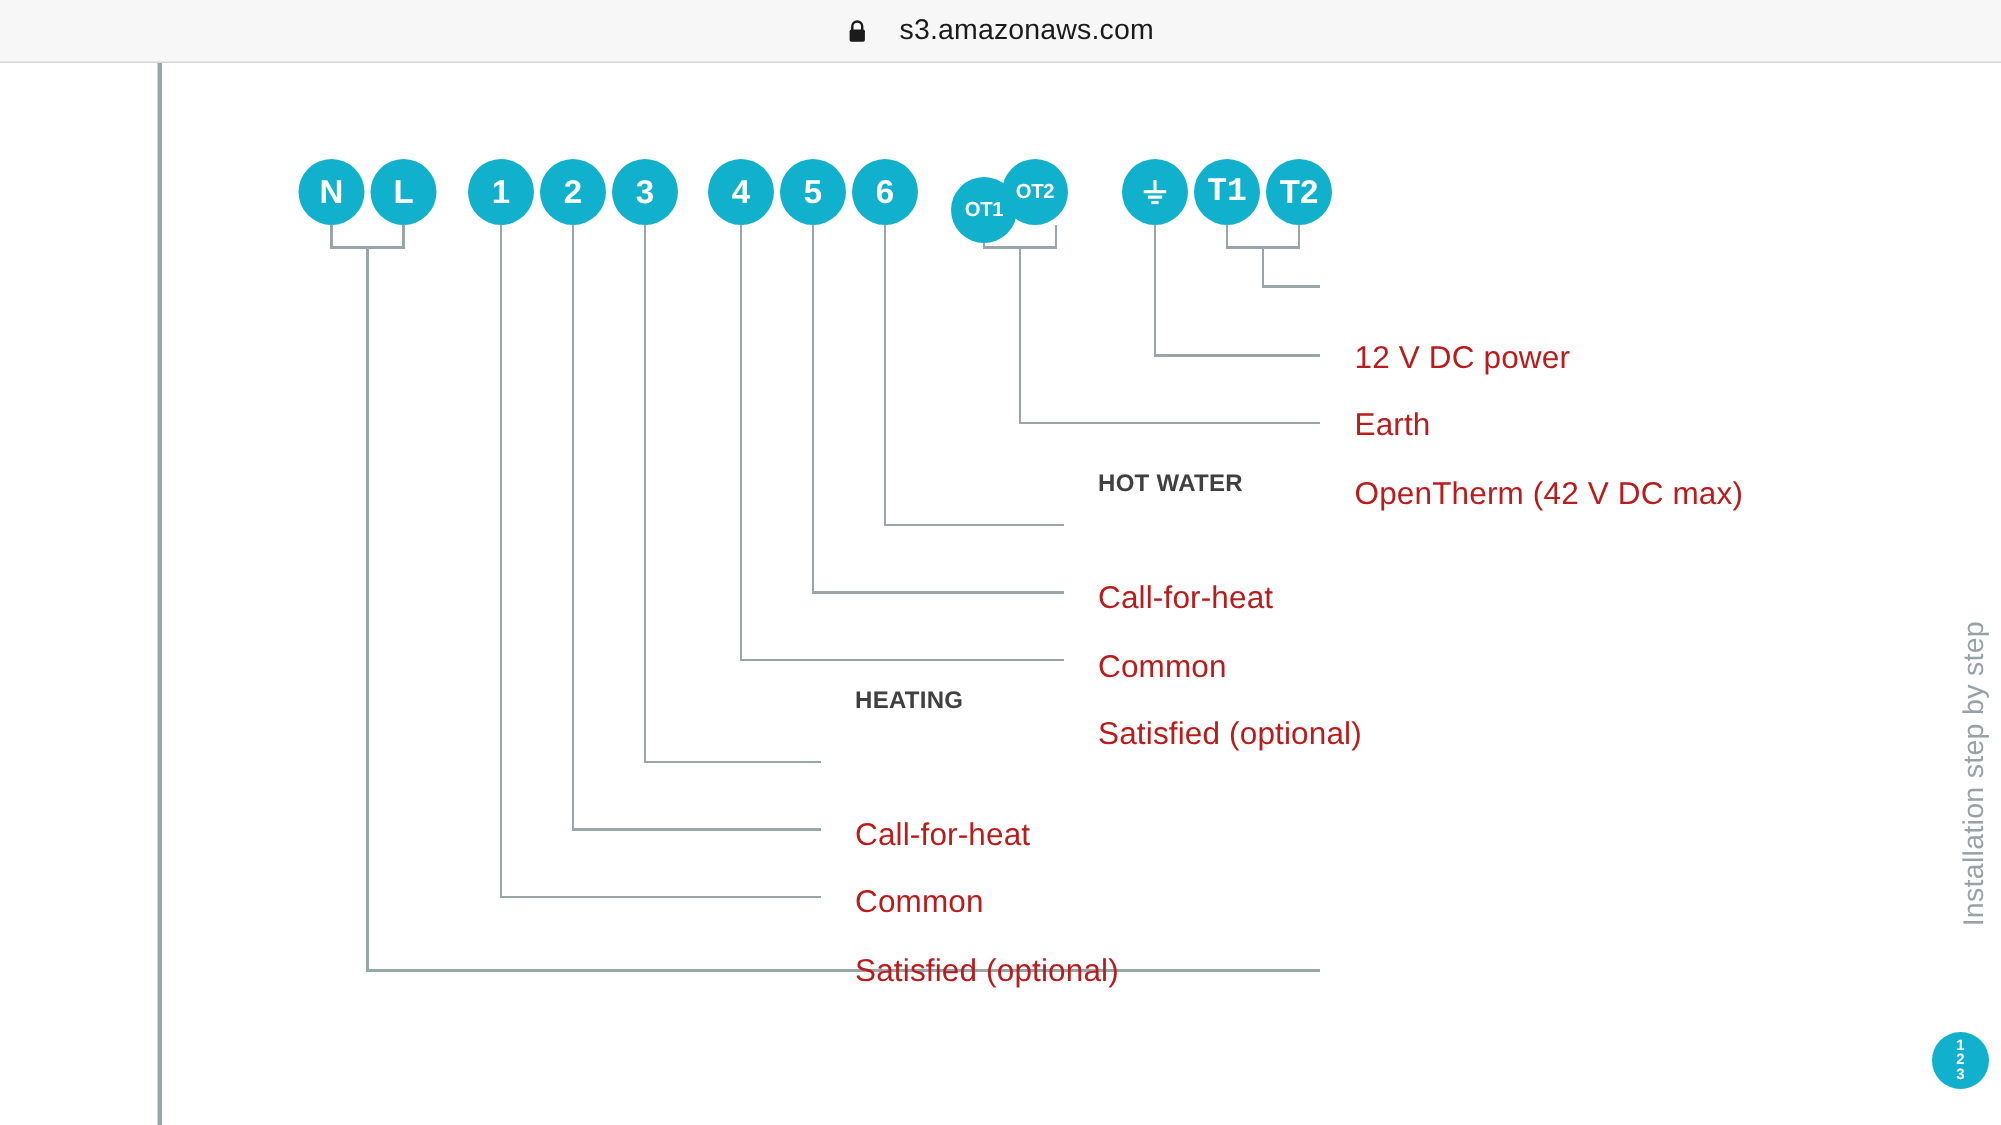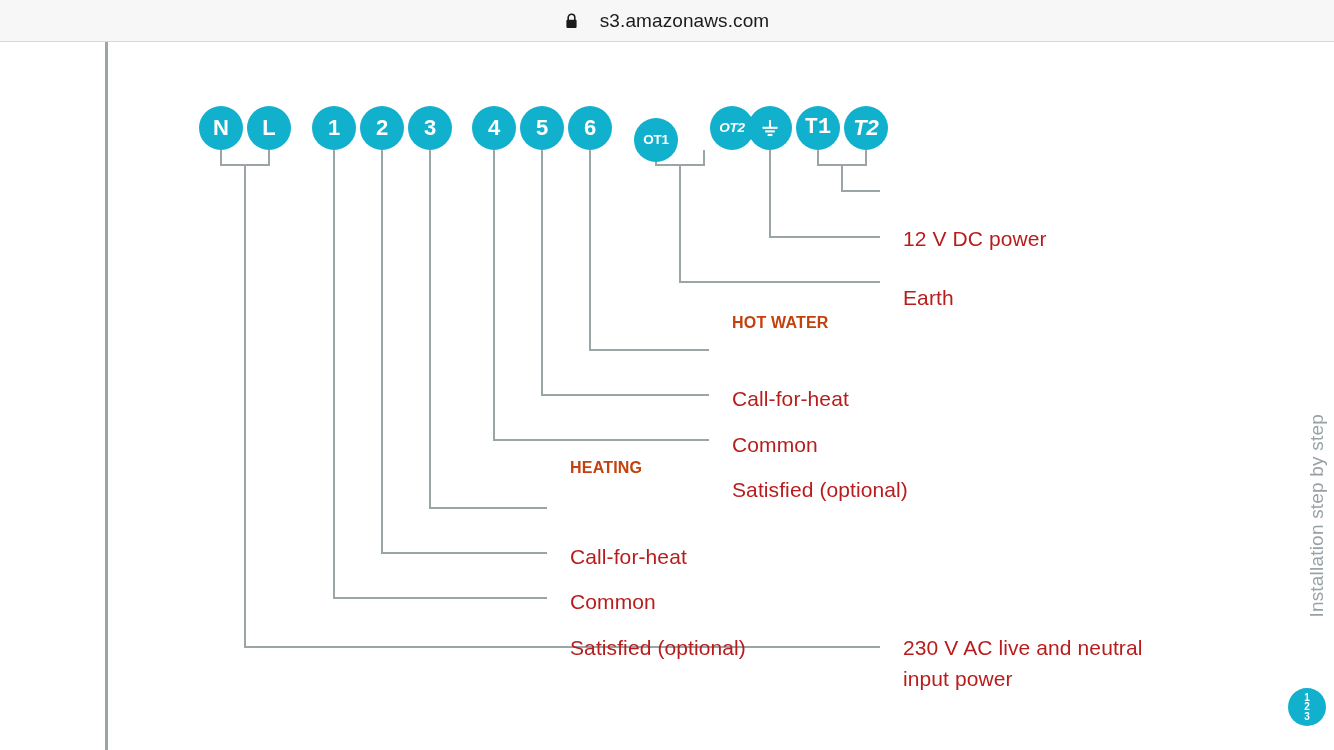--- a/index.html
+++ b/index.html
@@ -39,21 +39,21 @@
   .terminal.big{font-size:22px;}
   .terminal.small{font-size:13.5px;letter-spacing:-.2px;}
   .earth-glyph{display:block;}
   
   .lbl{
     position:absolute;font-size:21px;color:#b91c1c;
     white-space:nowrap;line-height:31px;letter-spacing:.1px;
   }
   .lbl.two-line{white-space:normal;width:280px;}
   .sect{
-    position:absolute;font-size:16px;font-weight:700;color:#c2410c;
+    position:absolute;font-size:16px;font-weight:700;color:#404040;
     letter-spacing:.2px;white-space:nowrap;line-height:1;
   }
   
   #side-rail-text{
     position:absolute;right:6px;top:372px;
     font-size:19px;color:#98a2a6;white-space:nowrap;
     writing-mode:vertical-rl;transform:rotate(180deg);
     letter-spacing:.2px;
   }
   #step-badge{
@@ -110,50 +110,50 @@
 
   <div class="terminal big" style="left:199px;top:64px;">N</div>
   <div class="terminal big" style="left:247px;top:64px;">L</div>
   <div class="terminal big" style="left:312px;top:64px;">1</div>
   <div class="terminal big" style="left:360px;top:64px;">2</div>
   <div class="terminal big" style="left:408px;top:64px;">3</div>
   <div class="terminal big" style="left:472px;top:64px;">4</div>
   <div class="terminal big" style="left:520px;top:64px;">5</div>
   <div class="terminal big" style="left:568px;top:64px;">6</div>
   <div class="terminal small" style="left:634px;top:76px;">OT1</div>
-  <div class="terminal small" style="left:710px;top:64px;font-style:italic;">OT2</div>
+  <div class="terminal small" style="left:668px;top:64px;">OT2</div>
 
   <div class="terminal big" style="left:748px;top:64px;">
     <span>
       <svg class="earth-glyph" width="24" height="24" viewBox="0 0 24 24" aria-hidden="true">
         <g stroke="#ffffff" stroke-width="2.1" stroke-linecap="butt">
           <line x1="12" y1="4" x2="12" y2="11.5"></line>
           <line x1="4.5" y1="11.8" x2="19.5" y2="11.8"></line>
           <line x1="7.2" y1="15.4" x2="16.8" y2="15.4"></line>
           <line x1="9.6" y1="19" x2="14.4" y2="19"></line>
         </g>
       </svg>
     </span>
   </div>
 
   <div class="terminal big" style="left:796px;top:64px;font-family:Liberation Mono, monospace;">T1</div>
-  <div class="terminal big" style="left:844px;top:64px;font-style:italic;">T2</div>
+  <div class="terminal big" style="left:844px;top:64px;">T2</div>
 
   <div class="sect" style="left:732px;top:273px;">HOT WATER</div>
   <div class="sect" style="left:570px;top:418px;">HEATING</div>
 
   <div class="lbl" style="left:903px;top:181px;">12 V DC power</div>
-  <div class="lbl" style="left:903px;top:240px;text-align:right;">Earth</div>
+  <div class="lbl" style="left:903px;top:226px;text-align:right;">Earth</div>
+  <div class="lbl" style="left:903px;top:272px;">OpenTherm (42 V DC max)</div>
   <div class="lbl" style="left:732px;top:341px;">Call-for-heat</div>
   <div class="lbl" style="left:732px;top:387px;">Common</div>
   <div class="lbl" style="left:732px;top:432px;">Satisfied (optional)</div>
   <div class="lbl" style="left:570px;top:499px;">Call-for-heat</div>
   <div class="lbl" style="left:570px;top:544px;">Common</div>
   <div class="lbl" style="left:570px;top:590px;">Satisfied (optional)</div>
-  <div class="lbl two-line" style="left:903px;top:590px;">230 V AC live and neutral input power</div>
 
   <div id="side-rail-text">Installation step by step</div>
   <div id="step-badge">
     <span>1</span>
     <span>2</span>
     <span>3</span>
   </div>
 
 </div>
 

